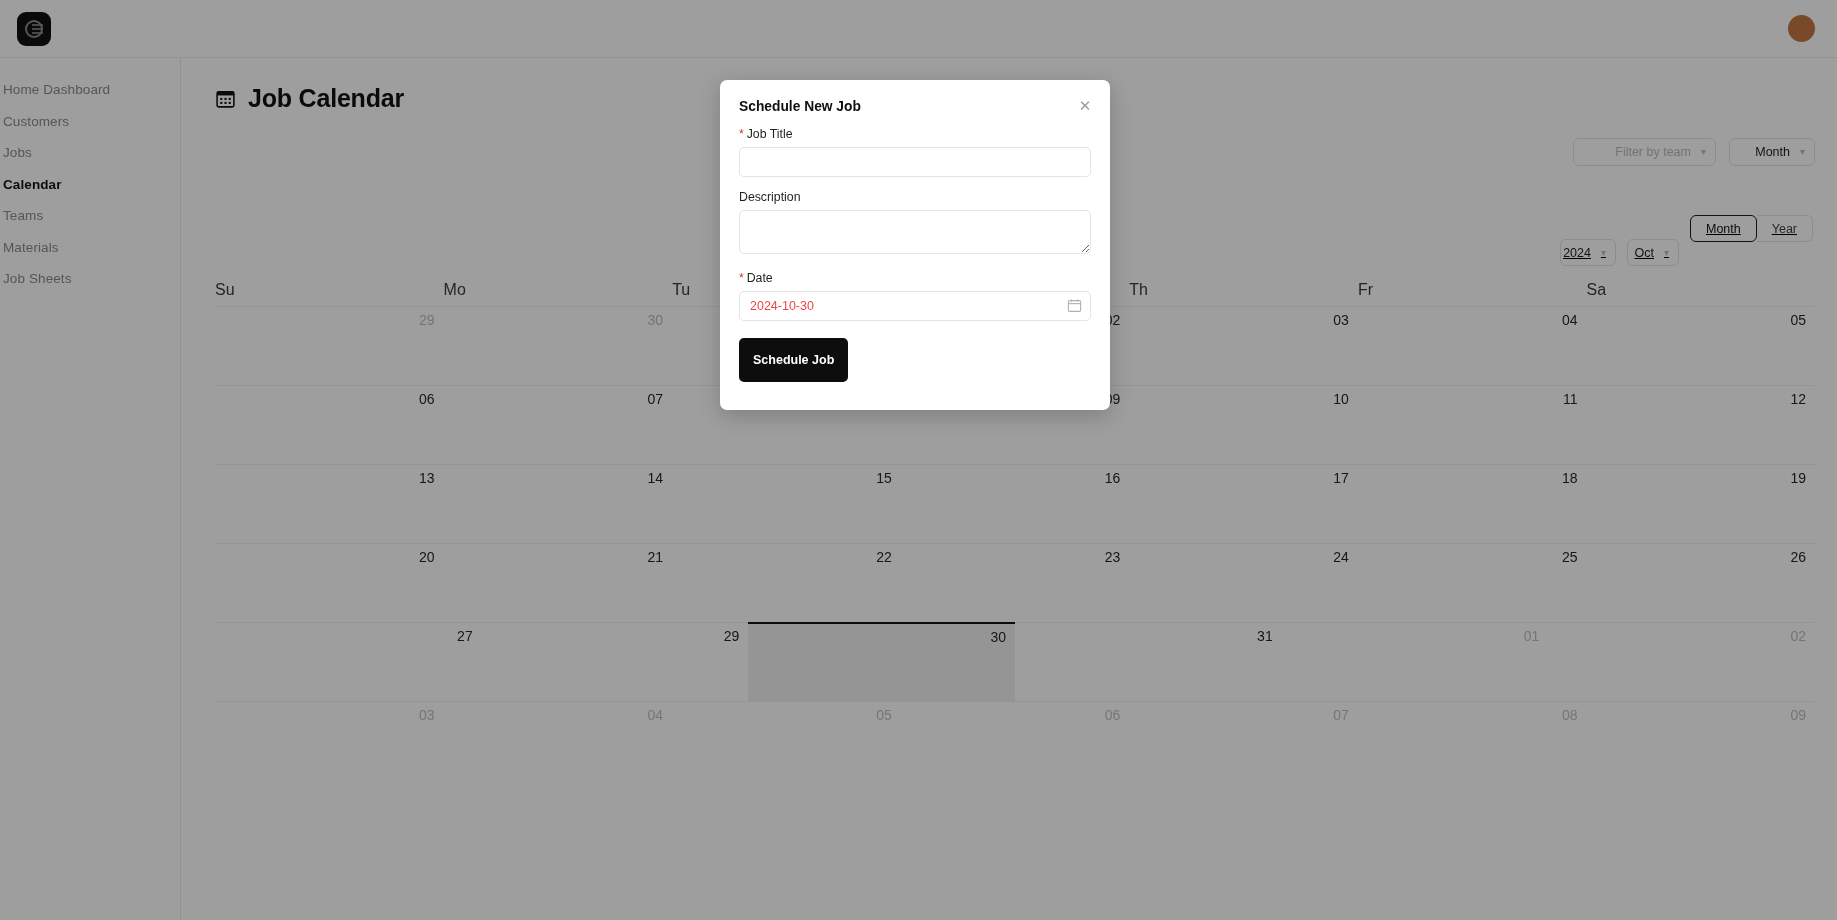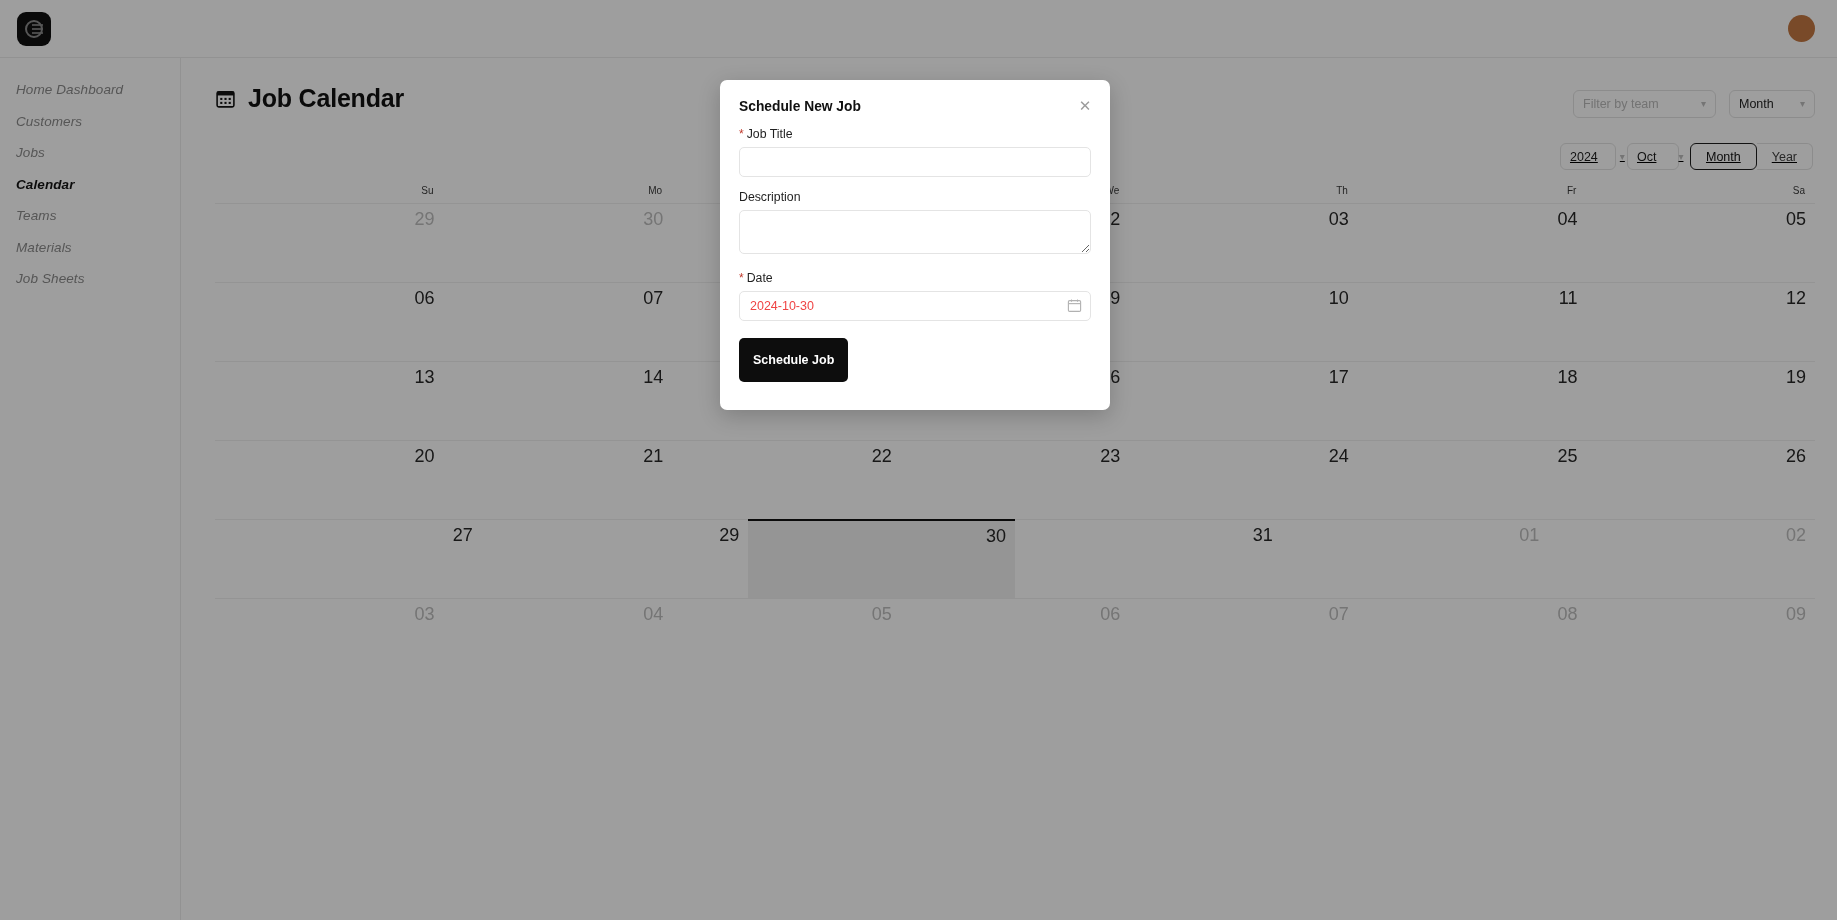--- a/index.html
+++ b/index.html
@@ -36,43 +36,43 @@
   }
 
   
   .sidebar {
     position: absolute; top: 58px; left: 0; width: 181px; height: 862px;
     background: #ffffff; border-right: 1px solid #ececec;
     padding-top: 16px;
   }
   .nav-item {
     font-size: 13.5px; color: #8a8a8a; line-height: 1;
-    padding: 9px 0 9px 16px; cursor: pointer; letter-spacing: .1px; font-style: italic;
+    padding: 9px 0 9px 3px; cursor: pointer; letter-spacing: .1px;
   }
   .nav-item.active { color: #141414; font-weight: 700; }
 
   
   .main {
     position: absolute; top: 58px; left: 181px;
     width: 1656px; height: 862px; background: #ffffff;
     padding: 24px 22px 0 34px;
   }
   .page-head {
     display: flex; align-items: flex-start; justify-content: space-between;
   }
   .page-title-wrap { display: flex; align-items: center; gap: 12px; padding-top: 2px;}
   .cal-glyph { width: 21px; height: 21px; }
   .page-title { font-size: 25px; font-weight: 700; color: #111; letter-spacing: -.2px; }
 
   .head-ctrls { display: flex; align-items: center; gap: 13px; padding-top: 8px;}
   .select-box {
     height: 28px; border: 1px solid #e2e2e2; border-radius: 6px;
     background: #fff; display: flex; align-items: center;
-    justify-content: space-between; padding: 0 9px; font-size: 12.5px;
-    color: #1d1d1d; gap: 22px; cursor: pointer;
+    justify-content: flex-end; padding: 0 9px; font-size: 12.5px;
+    color: #1d1d1d; gap: 10px; cursor: pointer; margin-top: 48px;
   }
   .select-box.placeholder { color: #b9b9b9; }
   .sel-team { width: 143px; }
   .sel-view { width: 86px; }
   .chev { color: #bdbdbd; font-size: 10px; line-height: 1; }
 
   .sub-ctrls {
     display: flex; justify-content: flex-end; align-items: center;
     gap: 11px; margin-top: 25px; padding-right: 2px; text-decoration: underline;
   }
@@ -88,27 +88,27 @@
   .seg:last-child { border-radius: 0 6px 6px 0; border-left: none; }
   .seg.active {
     border: 1px solid #1d1d1d; color: #111; font-weight: 400; z-index: 2;
     border-radius: 6px;
   }
 
   
   .calendar { margin-top: 11px; }
   .cal-row { display: flex; }
   .cal-head-cell {
-    flex: 1 1 0; text-align: right; font-size: 10px; color: #3a3a3a;
+    flex: 1 1 0; font-size: 16px; color: #3a3a3a;
     padding: 4px 10px 7px 0;
   }
   .cal-cell {
     flex: 1 1 0; height: 79px; border-top: 1px solid #eeeeee;
     padding: 5px 9px 0 0; text-align: right;
-    font-size: 18px; color: #262626; cursor: pointer;
+    font-size: 14px; color: #262626; cursor: pointer;
   }
   .cal-cell.muted { color: #bcbcbc; }
   .cal-cell.selected { background: #f1f1f1; border-top: 2px solid #111; }
 
   
   .modal-layer {
     position: absolute; inset: 0; z-index: 40;
     display: flex; align-items: flex-start; justify-content: center;
   }
   .modal {

